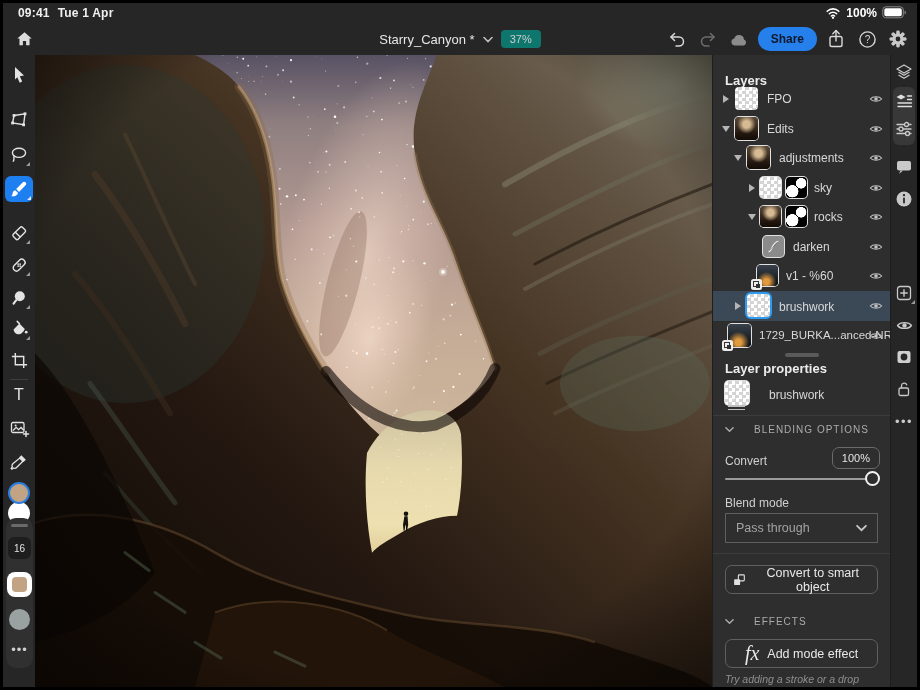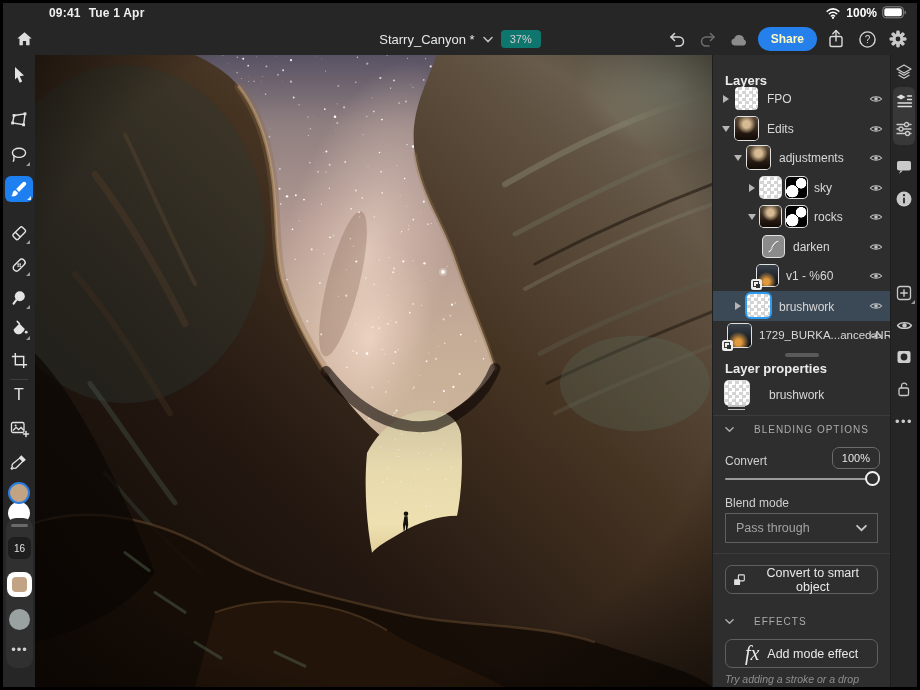--- a/index.html
+++ b/index.html
@@ -2,32 +2,32 @@
 <html><head>
 <meta charset="utf-8">
 <style>
   html,body{margin:0;padding:0;background:#000;}
   .screen{position:relative;width:920px;height:690px;background:#262626;overflow:hidden;
           font-family:"Liberation Sans",sans-serif;-webkit-font-smoothing:antialiased;}
   .frame{position:absolute;inset:0;border:3px solid #000;pointer-events:none;z-index:60;}
   svg{display:block;}
   
   .statusbar{position:absolute;left:3px;top:3px;right:3px;height:20px;background:#262626;z-index:20;}
-  .status-left{position:absolute;left:15px;top:3px;color:#f0f0f0;font-size:12px;font-weight:700;letter-spacing:.2px;margin-left:31px;}
+  .status-left{position:absolute;left:15px;top:3px;color:#f0f0f0;font-size:12px;font-weight:700;letter-spacing:.2px;}
   .status-left .date{font-weight:700;margin-left:8px;}
   .status-right{position:absolute;right:10px;top:2px;display:flex;align-items:center;gap:5px;color:#fff;font-size:12px;font-weight:700;}
   
   .header{position:absolute;left:3px;top:23px;right:3px;height:32px;background:#262626;z-index:20;}
   .home-btn{position:absolute;left:8px;top:4px;width:26px;height:24px;display:flex;align-items:center;justify-content:center;}
   .title-group{position:absolute;left:0;right:0;top:0;height:32px;display:flex;align-items:center;justify-content:center;gap:8px;}
   .doc-title{color:#e6e6e6;font-size:13px;}
   .zoom-badge{background:#0f766e;color:#cfcfcf;font-size:11px;padding:3px 9px;border-radius:4px;}
   .header-actions{position:absolute;right:7px;top:0;height:32px;display:flex;align-items:center;gap:7px;}
   .hicon{width:24px;height:24px;display:flex;align-items:center;justify-content:center;}
-  .share-btn{background:#2680eb;color:#fef9c3;font-size:12px;font-weight:700;border:none;border-radius:13px;
+  .share-btn{background:#2680eb;color:#0f172a;font-size:12px;font-weight:700;border:none;border-radius:13px;
              height:24px;padding:0 13px;display:flex;align-items:center;}
   
   .toolbar{position:absolute;left:3px;top:55px;width:32px;bottom:3px;background:#262626;z-index:15;}
   .tool{position:absolute;left:3px;width:26px;height:26px;display:flex;align-items:center;justify-content:center;}
   .tool .subtri{position:absolute;right:2px;bottom:2px;width:0;height:0;border-left:4px solid transparent;border-bottom:4px solid #9a9a9a;}
   .tool.active{left:2px;width:28px;background:#1e7ff0;border-radius:6px;}
   .tb-divider{position:absolute;left:7px;width:18px;height:1px;background:#3d3d3d;}
   .swatch{position:absolute;border-radius:50%;box-sizing:border-box;}
   .subpanel{position:absolute;left:3px;top:463px;width:27px;height:150px;background:#303030;border-radius:10px;}
   .grabbar{position:absolute;left:5px;top:6px;width:17px;height:3px;border-radius:2px;background:#6a6a6a;}

